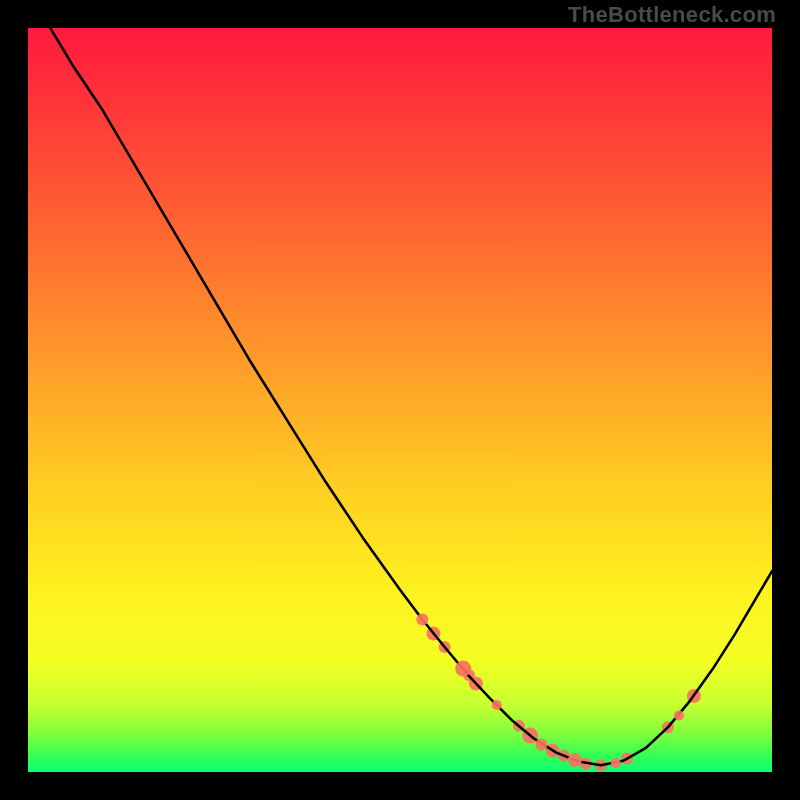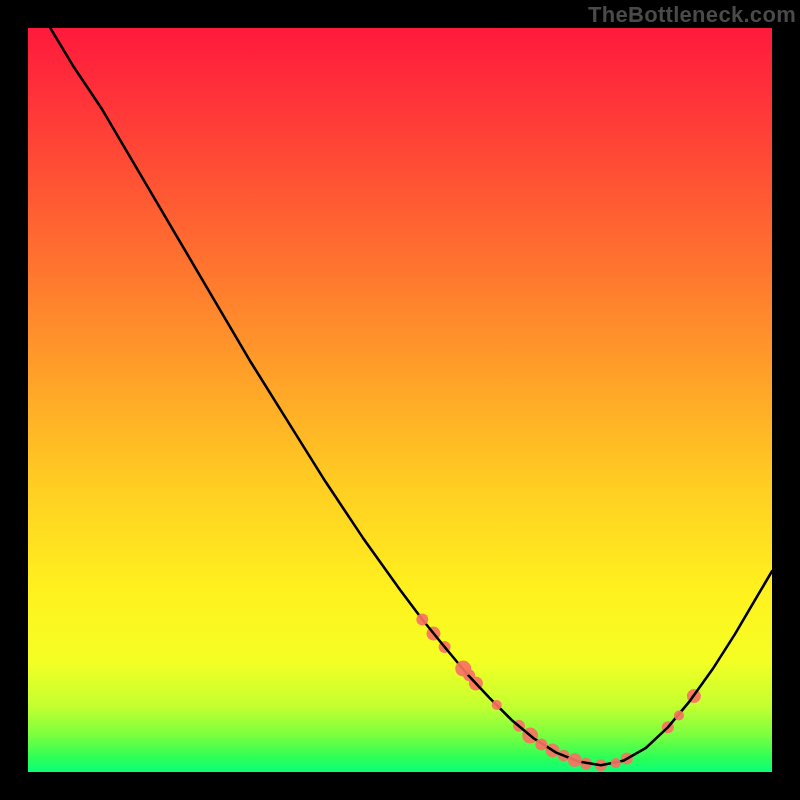--- a/index.html
+++ b/index.html
@@ -13,21 +13,21 @@
   }
   .frame {
     position: relative;
     width: 800px;
     height: 800px;
     background: #000;
   }
   .watermark {
     position: absolute;
     top: 2px;
-    right: 4px;
+    right: 24px;
     color: #4a4a4a;
     font-size: 22px;
     font-weight: 600;
     letter-spacing: 0.3px;
     user-select: none;
   }
   .plot {
     position: absolute;
     left: 28px;
     top: 28px;

